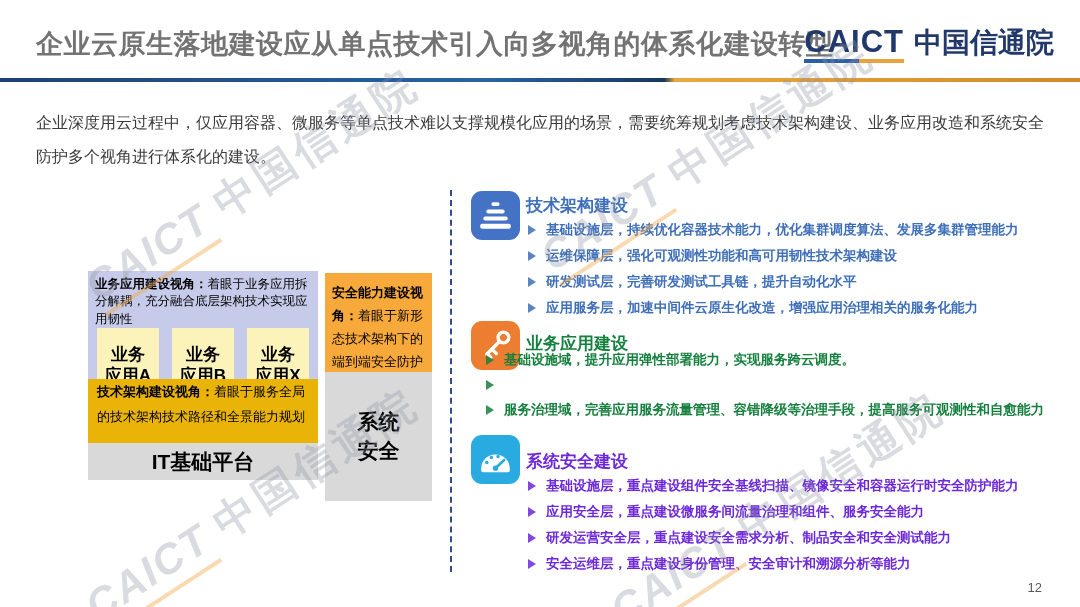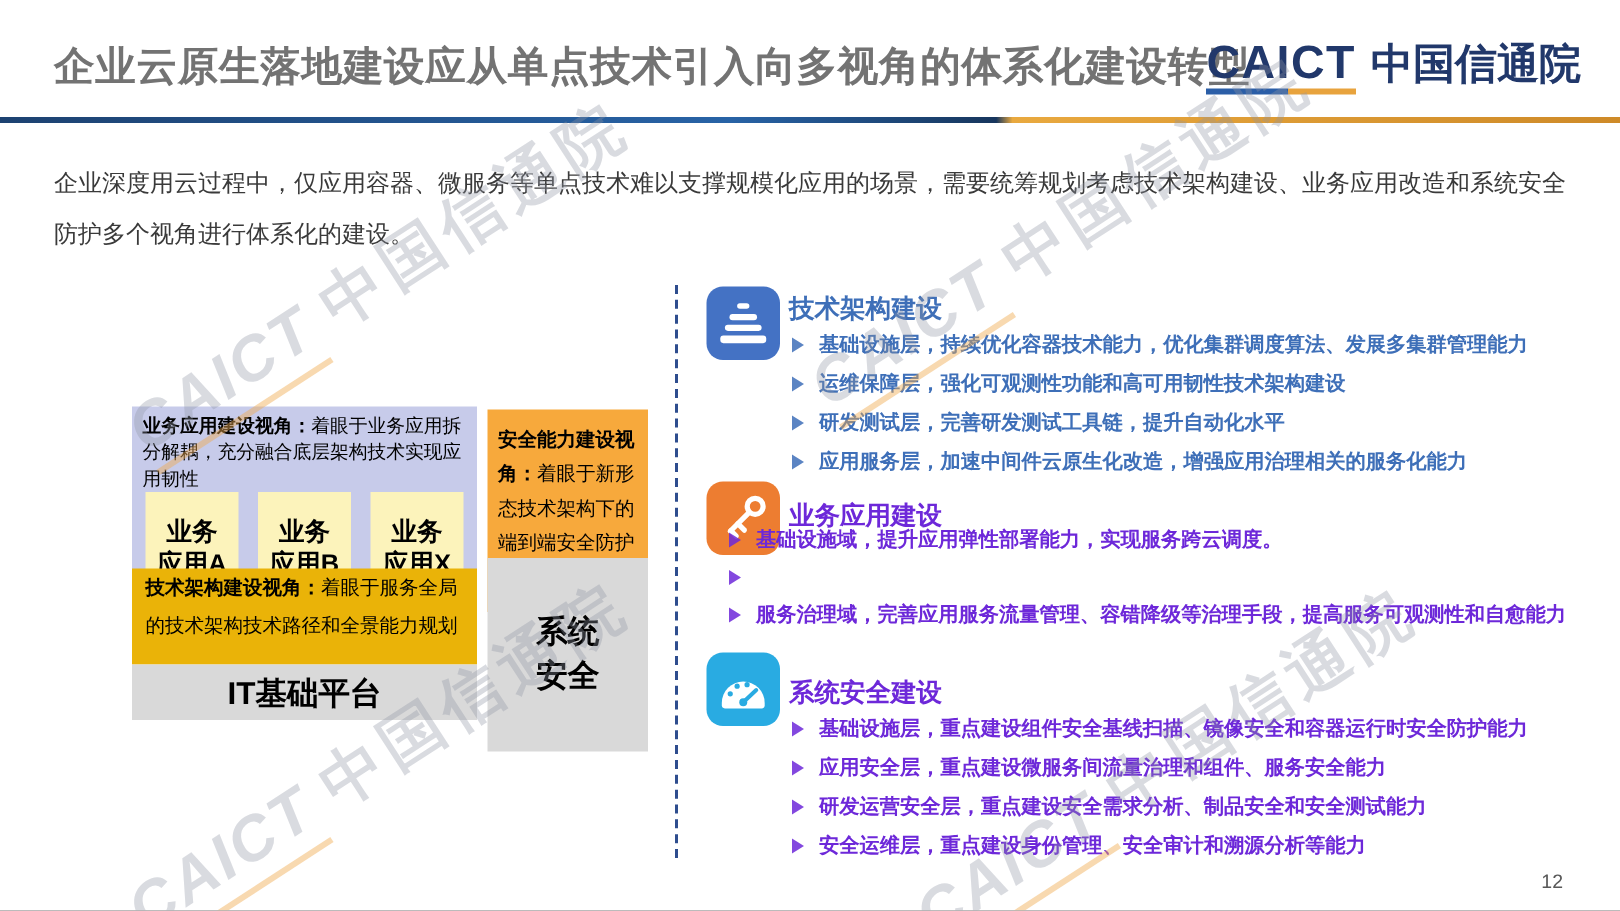--- a/index.html
+++ b/index.html
@@ -58,21 +58,21 @@
   .sec-icon{position:absolute;width:49px;height:49px;border-radius:11px;
             display:flex;align-items:center;justify-content:center;}
   .sec-title{position:absolute;left:526px;font-size:17px;font-weight:bold;white-space:nowrap;}
   .bullets{position:absolute;list-style:none;margin:0;padding:0;}
   .bullets li{display:flex;align-items:flex-start;font-size:13.5px;font-weight:600;
               white-space:nowrap;}
   .tri{flex:0 0 auto;width:0;height:0;border-left:8px solid currentColor;
        border-top:5px solid transparent;border-bottom:5px solid transparent;
        margin:4px 10px 0 0;opacity:.85;}
   .s1{color:#3E6FB8;}
-  .s2{color:#6d28d9;}
+  .s2{color:#15803d;}
   .s3{color:#6d28d9;}
   .icon1{left:471px;top:191px;background:#4472C4;}
   .icon2{left:471px;top:321px;background:#ED7D31;}
   .icon3{left:471px;top:435px;background:#29ABE2;}
   .t1{top:194px;} .t2{top:332px;} .t3{top:450px;}
   .b1{left:528px;top:221px;} .b1 li{height:26px;}
   .b2{left:486px;top:351px;} .b2 li{height:25px;}
   .b3{left:528px;top:477px;} .b3 li{height:26px;}
 
   .page-num{position:absolute;right:38px;bottom:12px;font-size:13px;color:#595959;}

